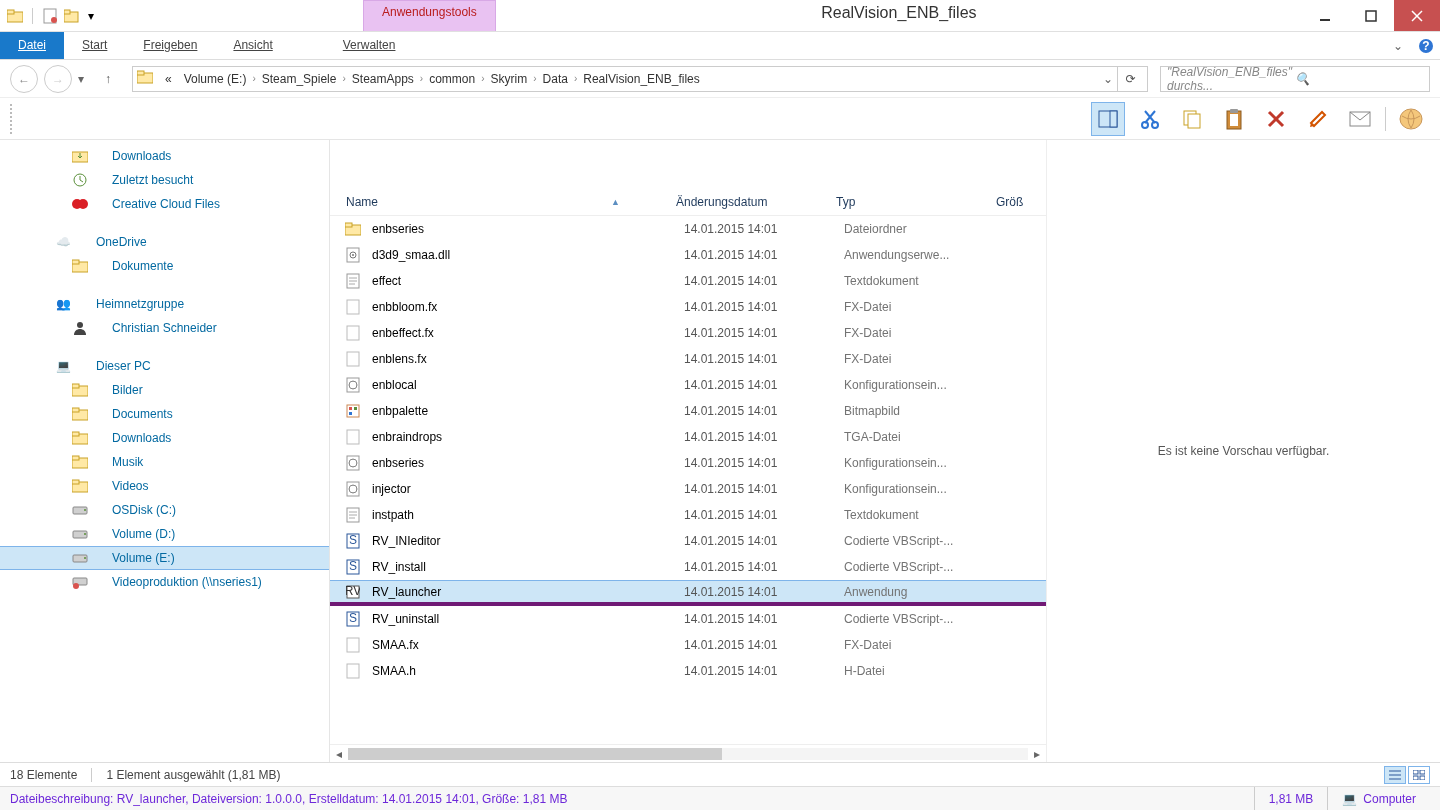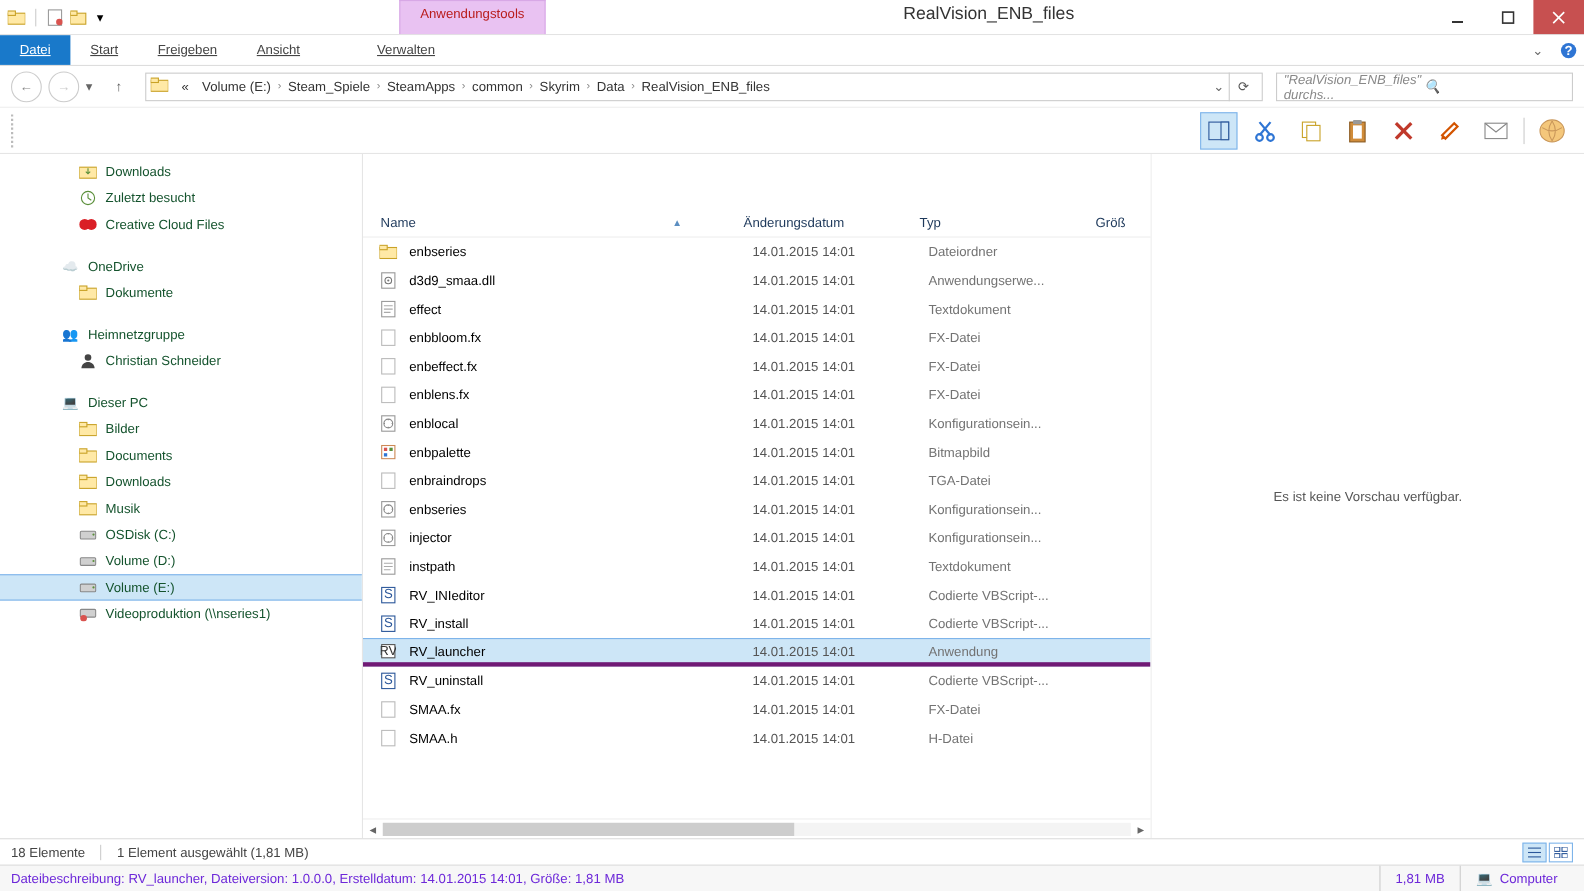--- a/index.html
+++ b/index.html
@@ -42,21 +42,21 @@
 
   
   .toolstrip { height:42px; border-bottom:1px solid #e5e5e5; display:flex; align-items:center; justify-content:flex-end; padding-right:12px; gap:8px; }
   .toolstrip .ghandle { width:6px; height:30px; border-left:2px dotted #bbb; margin-right:auto; margin-left:10px;}
   .tbtn { width:34px; height:34px; display:flex; align-items:center; justify-content:center; border:1px solid transparent; }
   .tbtn.active { border:1px solid #7eb4ea; background:#cde6f7; }
 
   
   .mainsplit { flex:1; display:flex; min-height:0; }
   .sidebar { width:330px; border-right:1px solid #e5e5e5; overflow:hidden; padding-top:4px;}
-  .sbitem { display:flex; align-items:center; height:24px; padding-left:72px; gap:8px; color:#14532d;}
+  .sbitem { display:flex; align-items:center; height:24px; padding-left:72px; gap:24px; color:#0369a1;}
   .sbitem.l0b { padding-left:56px; font-weight:400;}
   .sbgroup { margin-top:14px; }
   .sbitem.sel { background:#cde6f7; border:1px solid #7eb4ea; border-left:none; border-right:none;}
   .sbicon { width:16px; height:16px; display:inline-flex; align-items:center; justify-content:center;}
 
   .filearea { flex:1; display:flex; min-width:0;}
   .listpane { flex:1; display:flex; flex-direction:column; min-width:0;margin-top:48px;}
   .colheads { display:flex; height:28px; align-items:center; border-bottom:1px solid #eee; color:#1e395b; padding-left:8px;}
   .colheads .ch { padding:0 8px; }
   .ch.name { width:330px; display:flex; align-items:center; gap:6px;}
@@ -352,20 +352,29 @@
             <span class="sbicon">
               <svg width="16" height="14">
                 <rect x="0" y="3" width="16" height="10" fill="#ffe9a6" stroke="#c9a227"></rect>
                 <rect x="0" y="1" width="7" height="4" fill="#ffe9a6" stroke="#c9a227"></rect>
               </svg>
             </span>
             <span>Musik</span>
           </div>
           <div class="sbitem ">
             <span class="sbicon">
+              <svg width="16" height="14">
+                <rect x="0" y="3" width="16" height="10" fill="#ffe9a6" stroke="#c9a227"></rect>
+                <rect x="0" y="1" width="7" height="4" fill="#ffe9a6" stroke="#c9a227"></rect>
+              </svg>
+            </span>
+            <span>Videos</span>
+          </div>
+          <div class="sbitem ">
+            <span class="sbicon">
               <svg width="16" height="12">
                 <rect x="1" y="3" width="14" height="7" rx="1" fill="#d0d0d0" stroke="#888"></rect>
                 <circle cx="13" cy="6" r="1" fill="#5a8f3a"></circle>
               </svg>
             </span>
             <span>OSDisk (C:)</span>
           </div>
           <div class="sbitem ">
             <span class="sbicon">
               <svg width="16" height="12">

